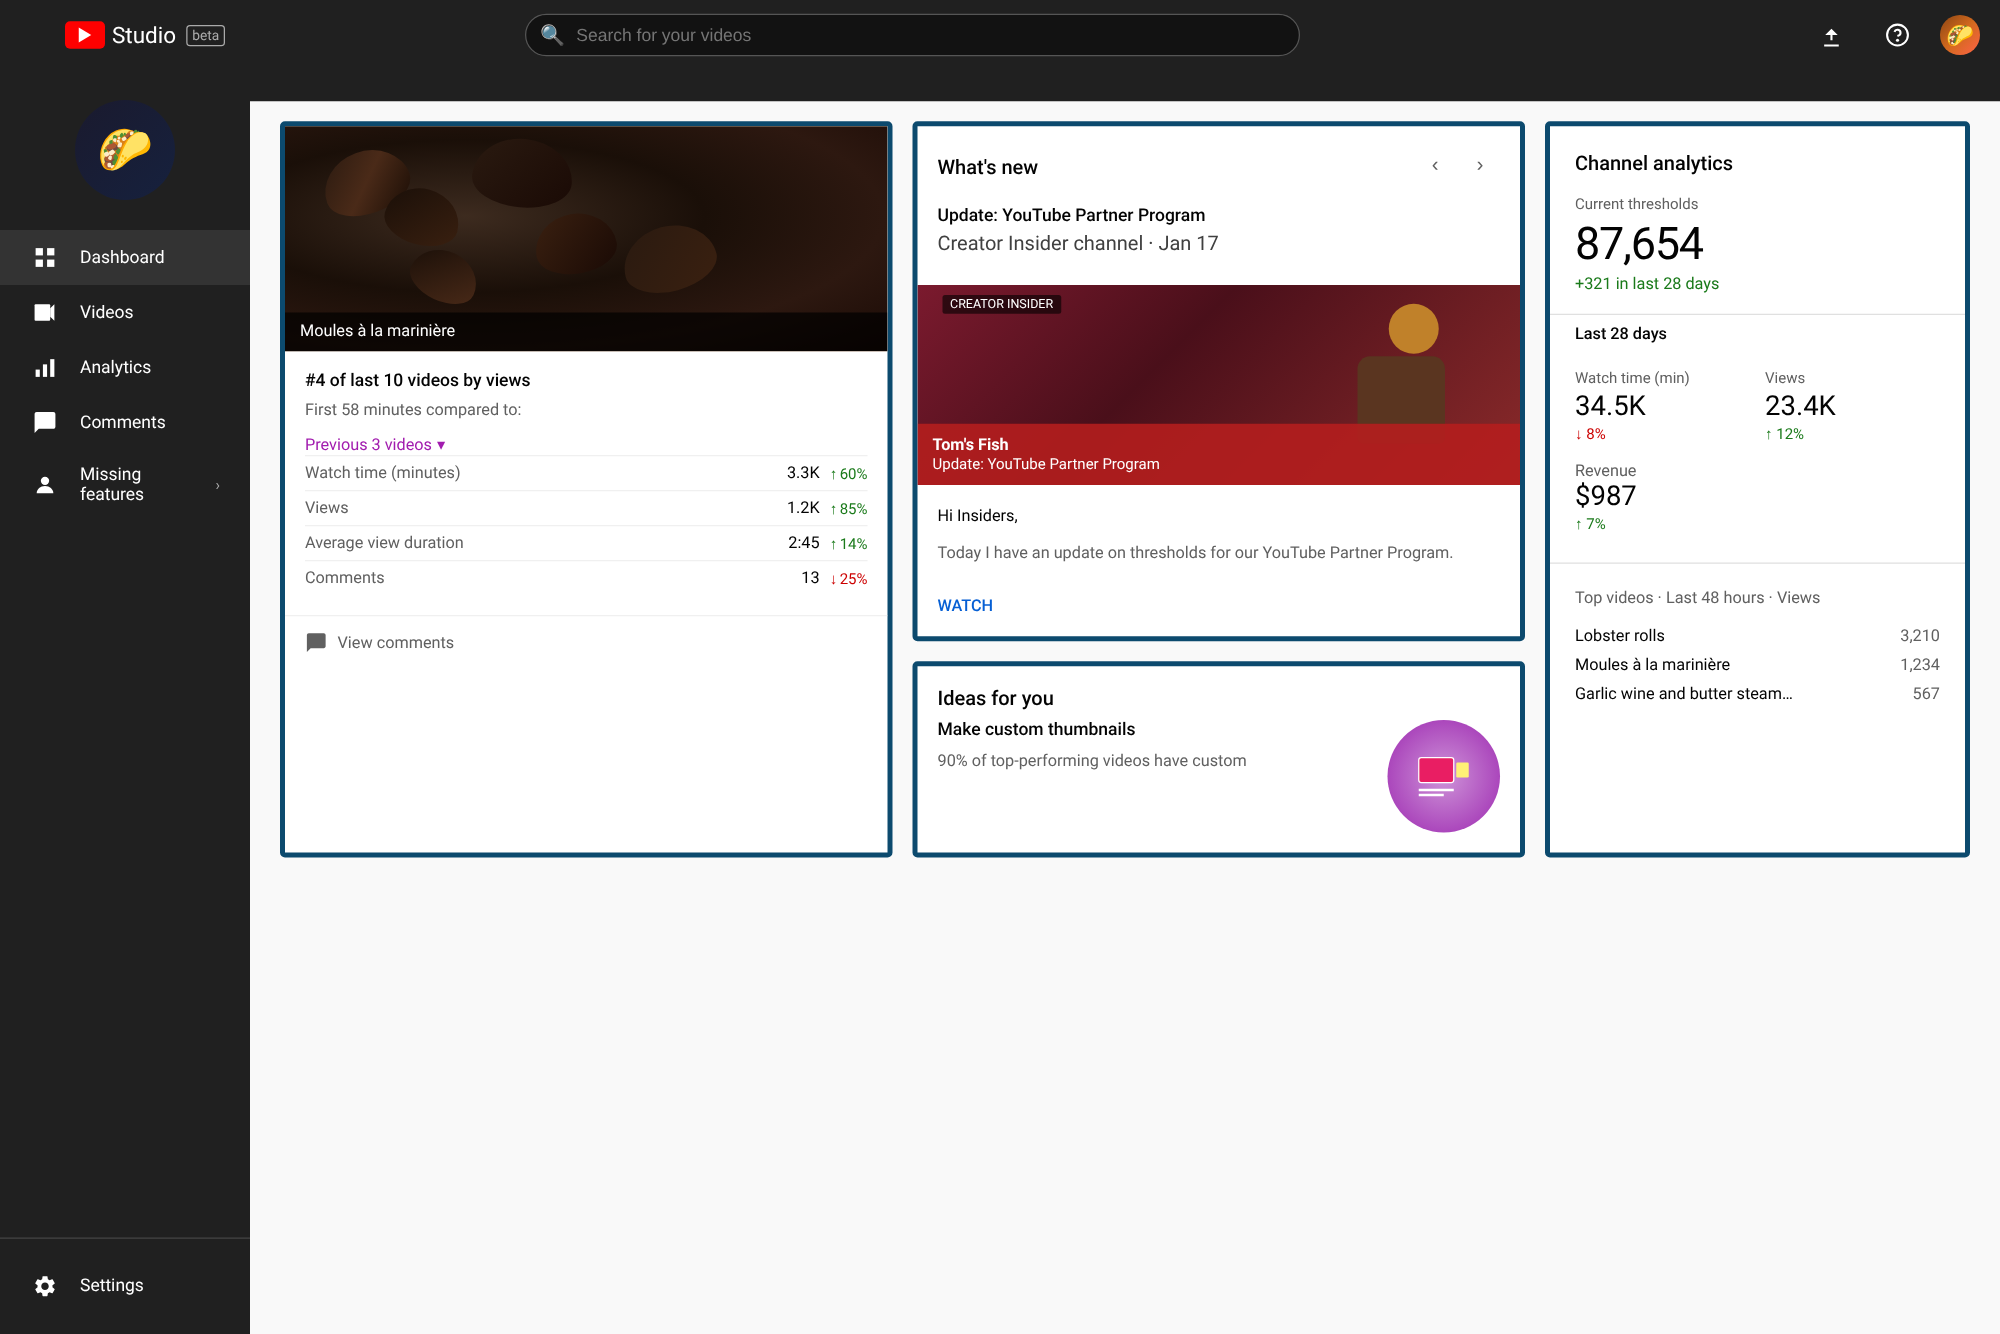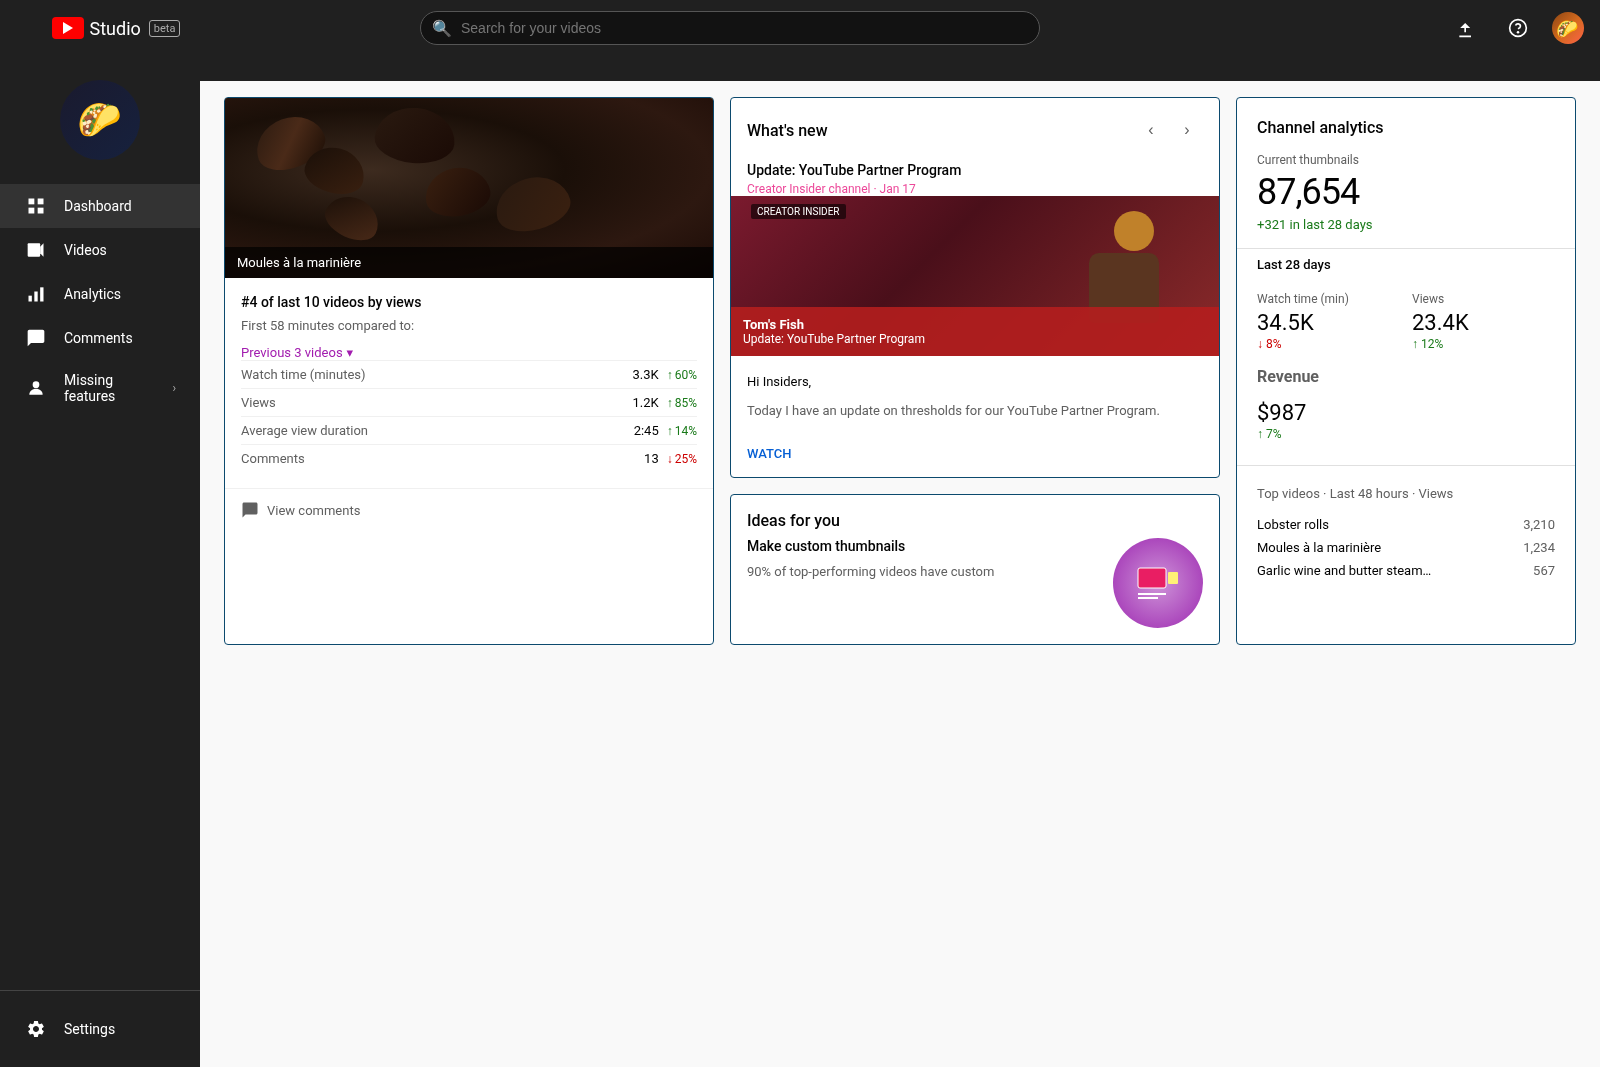--- a/index.html
+++ b/index.html
@@ -211,21 +211,21 @@
       display: grid;
       grid-template-columns: 1fr 1fr 340px;
       gap: 16px;
       padding: 16px 24px;
     }
 
     
     .card {
       background: white;
       border-radius: 4px;
-      border: 1px solid #0c4a6e;
+      border: 4px solid #0c4a6e;
       overflow: hidden;
     }
 
     
     .video-card {}
     .video-thumbnail {
       width: 100%;
       height: 180px;
       background: linear-gradient(135deg, #2c1a0e, #5c3d1e, #8b5e3c);
       position: relative;
@@ -339,23 +339,23 @@
       display: flex;
       align-items: center;
       justify-content: center;
     }
     .update-title {
       padding: 0 16px 4px;
       font-size: 14px;
       font-weight: 500;
     }
     .update-meta {
-      padding: 0 16px 0;
-      font-size: 12px;
-      color: #ec4899;
+      padding: 0 16px 24px;
+      font-size: 16px;
+      color: #404040;
     }
     .update-thumbnail {
       width: 100%;
       height: 160px;
       background: linear-gradient(135deg, #6b1a2a, #8b2a3a, #c0392b);
       position: relative;
       overflow: hidden;
       display: flex;
       align-items: flex-end;
     }
@@ -454,24 +454,23 @@
     .metric-delta {
       font-size: 12px;
       margin-top: 2px;
     }
     .metric-delta.up { color: #1a7a1a; }
     .metric-delta.down { color: #cc0000; }
     .revenue-section {
       padding: 0 20px 16px;
     }
     .revenue-label {
-      font-size: 16px;
-      color: #606060;
-      margin-bottom: 14px;
-      font-weight: bold;
+      font-size: 13px;
+      color: #606060;
+      margin-bottom: 0;
     }
     .revenue-value {
       font-size: 22px;
       font-weight: 400;
     }
     .revenue-delta {
       font-size: 12px;
       color: #1a7a1a;
       margin-top: 2px;
     }
@@ -721,21 +720,21 @@
           </div>
         </div>
       </div>
     </div>
 
     <div class="card analytics-card">
       <div style="padding:20px 20px 0;">
         <div class="analytics-title">Channel analytics</div>
       </div>
       <div style="padding:12px 20px 0;">
-        <div class="subscribers-label">Current thumbnails</div>
+        <div class="subscribers-label">Current thresholds</div>
         <div class="subscribers-count">87,654</div>
         <div class="subscribers-delta">+321 in last 28 days</div>
       </div>
       <hr class="divider">
       <div style="padding:0 20px 8px;">
         <div class="last28">Last 28 days</div>
       </div>
       <div class="analytics-metrics">
         <div class="metric-item">
           <div class="metric-label">Watch time (min)</div>

